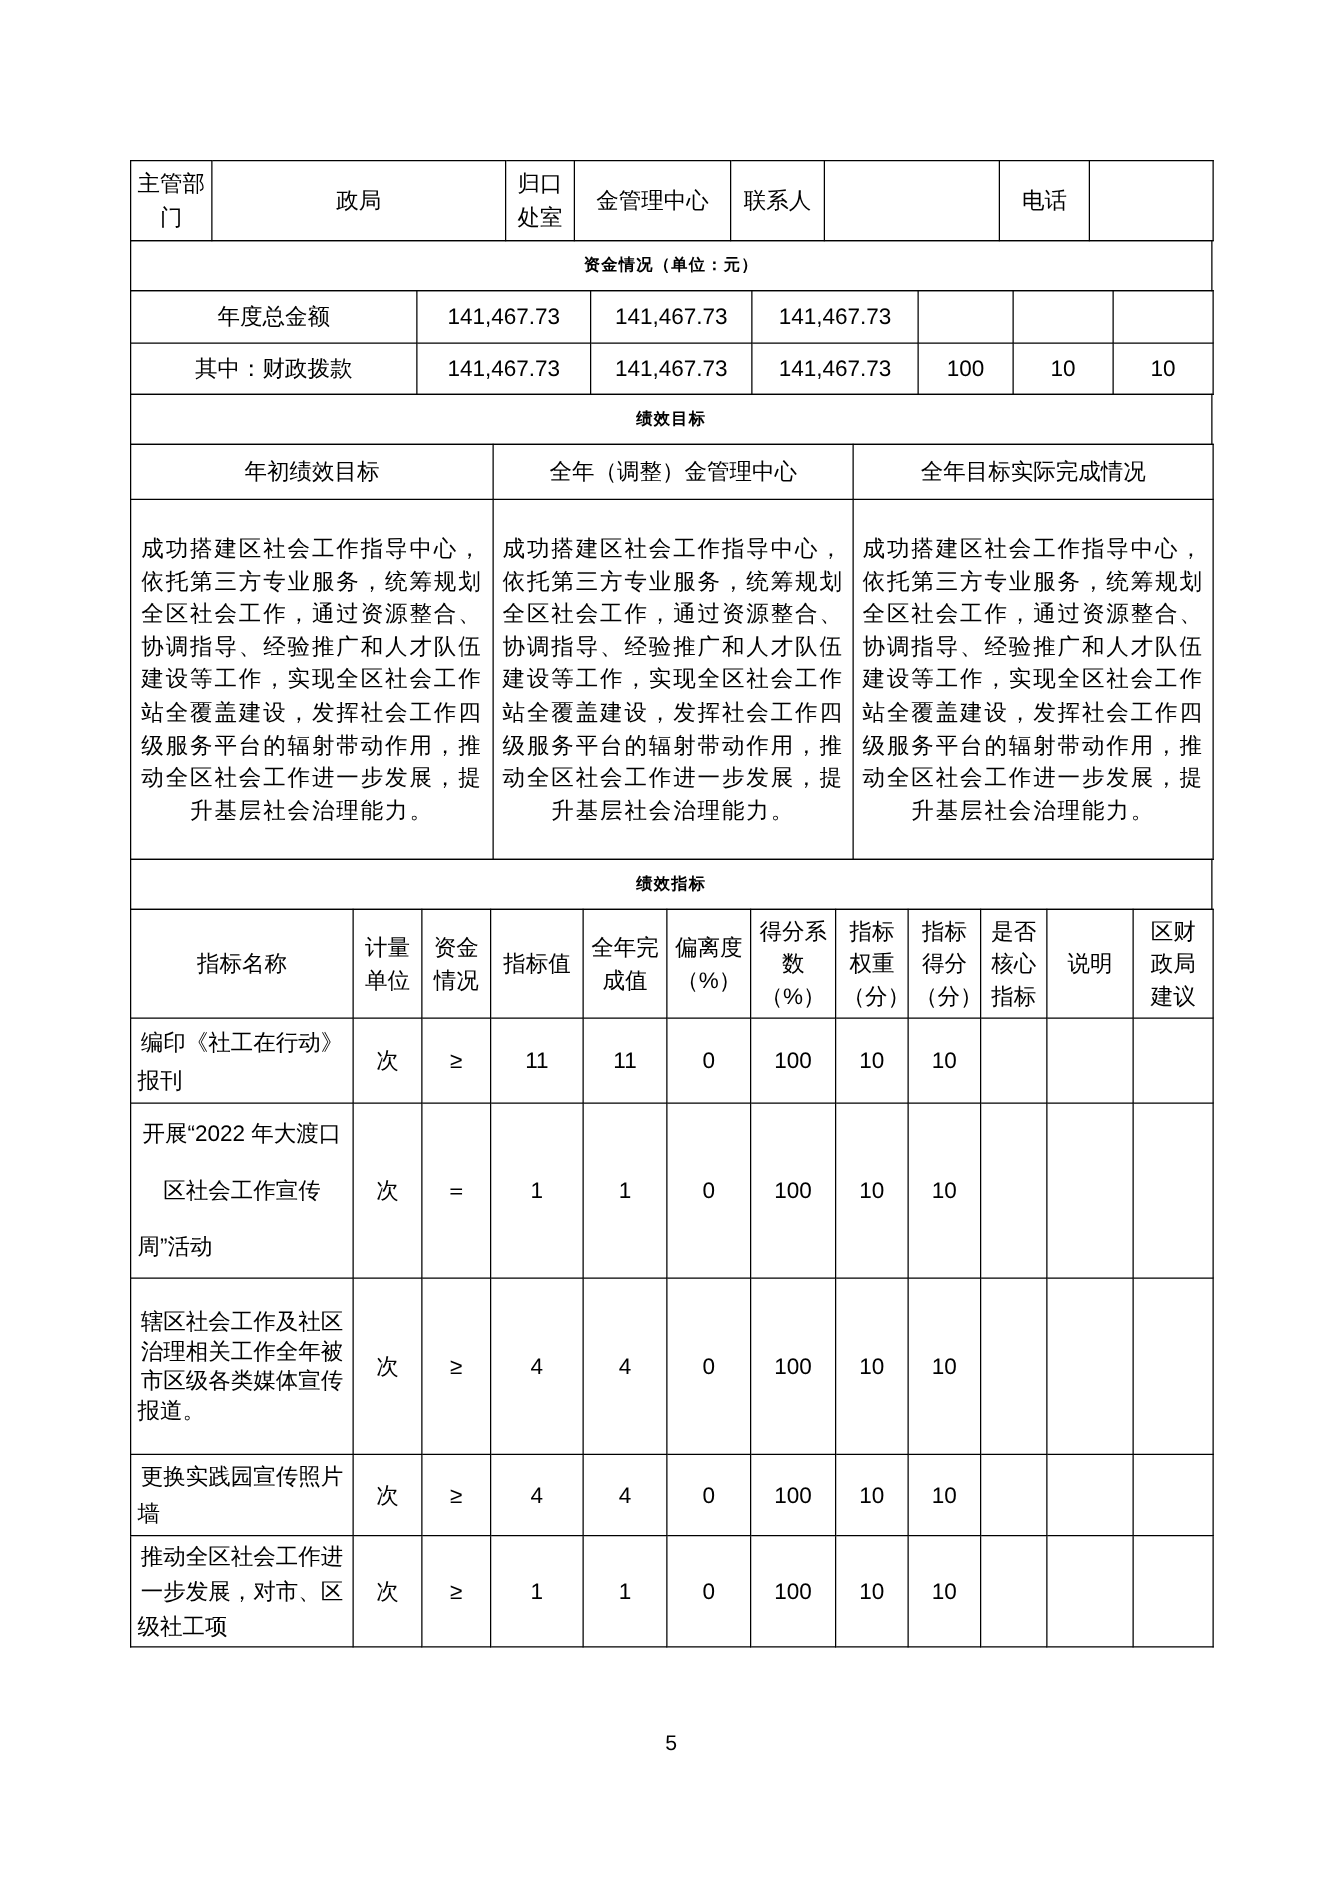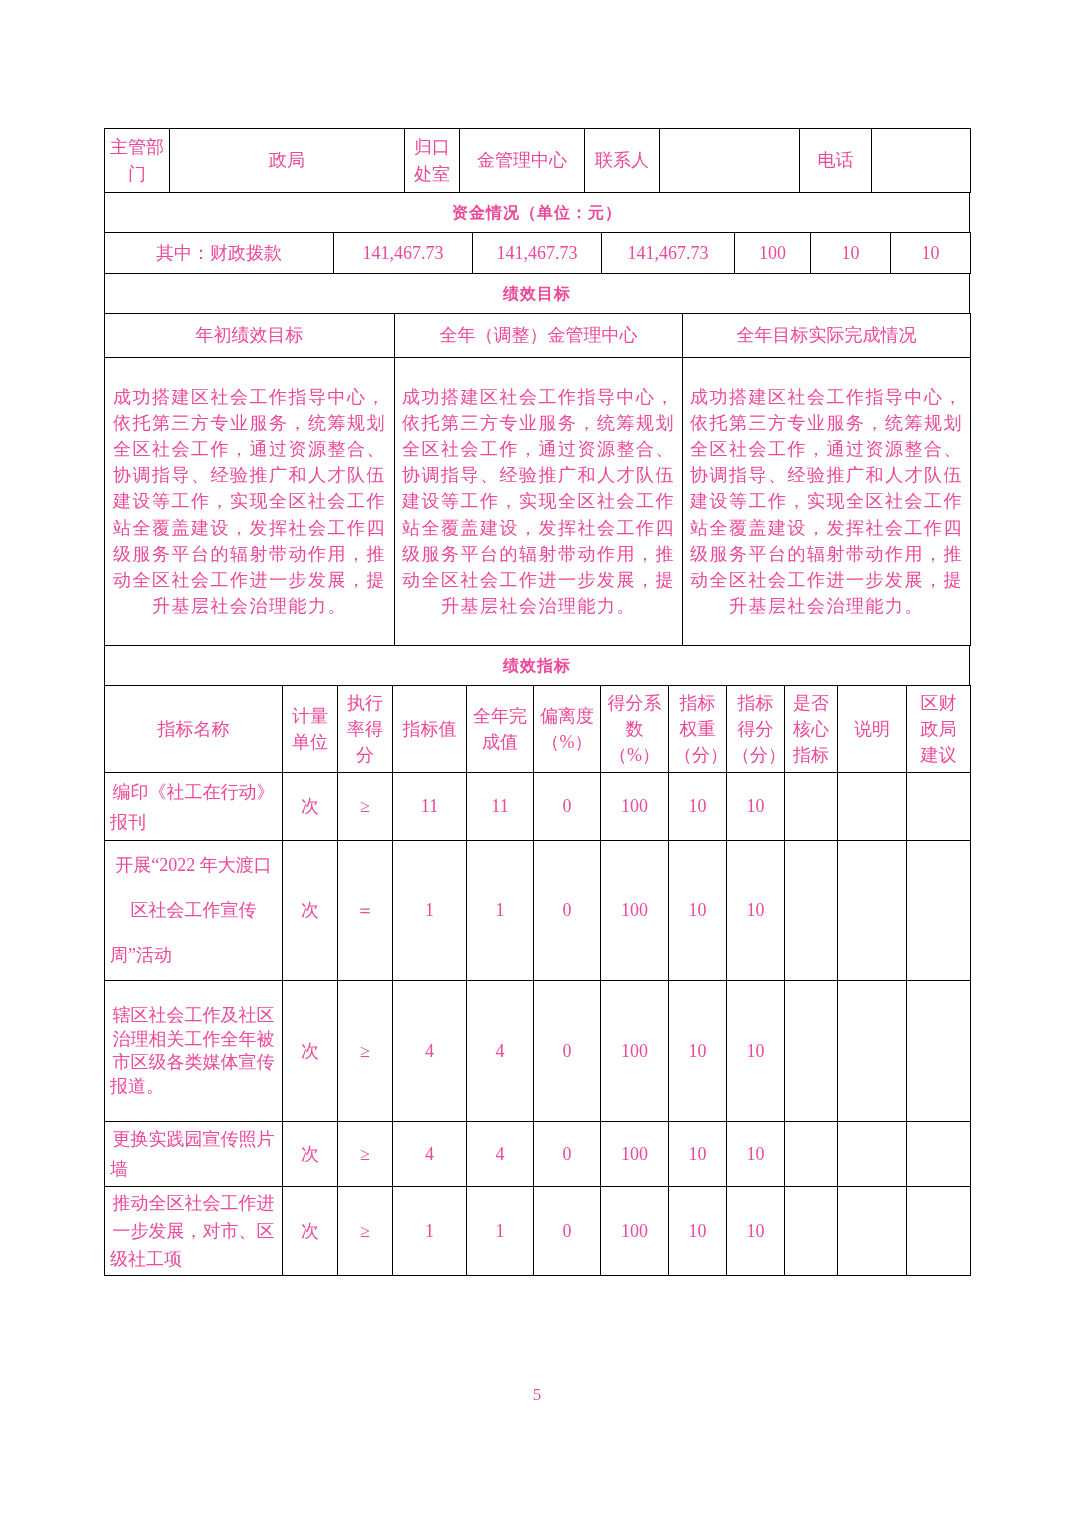--- a/index.html
+++ b/index.html
@@ -2,22 +2,22 @@
 <html><head>
 <meta charset="utf-8">
 <style>
   * { margin: 0; padding: 0; box-sizing: border-box; }
   html, body { background: #ffffff; }
   .page {
     position: relative;
     width: 1074px;
     height: 1520px;
     background: #ffffff;
-    color: #ec4899;
-    font-family: Liberation Serif, serif;
+    color: #000000;
+    font-family: Liberation Sans, sans-serif;
     font-size: 18px;
     overflow: hidden;
   }
   .doc {
     position: absolute;
     left: 104px;
     top: 128px;
     width: 867px;
   }
   table.t {
@@ -29,21 +29,21 @@
   table.t td {
     border: 1px solid #000;
     text-align: center;
     vertical-align: middle;
     padding: 2px 5px;
     overflow: hidden;
     line-height: 1.45;
   }
   td.title-cell {
     font-weight: bold;
-    font-size: 16px;
+    font-size: 13px;
     height: 40px;
     letter-spacing: 1px;
   }
   td.left  { text-align: left; }
   td.just  {
     text-align: justify;
     text-align-last: left;
   }
   td.para {
     text-align: justify;
@@ -110,20 +110,29 @@
       <colgroup>
         <col style="width:229px">
           <col style="width:139px">
           <col style="width:129px">
           <col style="width:133px">
         <col style="width:76px">
           <col style="width:80px">
           <col style="width:80px">
       </colgroup>
       <tbody>
+      <tr style="height:42px">
+        <td class="left">年度总金额</td>
+        <td>141,467.73</td>
+        <td>141,467.73</td>
+        <td>141,467.73</td>
+        <td></td>
+        <td></td>
+        <td></td>
+      </tr>
       <tr style="height:41px">
         <td class="left indent">其中：财政拨款</td>
         <td>141,467.73</td>
         <td>141,467.73</td>
         <td>141,467.73</td>
         <td>100</td>
         <td>10</td>
         <td>10</td>
       </tr>
     </tbody>
@@ -177,21 +186,21 @@
           <col style="width:58px">
         <col style="width:58px">
           <col style="width:53px">
           <col style="width:69px">
           <col style="width:64px">
       </colgroup>
       <tbody>
           <tr style="height:87px">
         <td>指标名称</td>
         <td>计量单位</td>
-        <td>执行率得分</td>
+        <td>资金情况</td>
         <td>指标值</td>
         <td>全年完成值</td>
         <td>偏离度（%）</td>
         <td>得分系数（%）</td>
         <td>指标权重（分）</td>
         <td>指标得分（分）</td>
         <td>是否核心指标</td>
         <td>说明</td>
         <td>区财政局建议</td>
       </tr>

